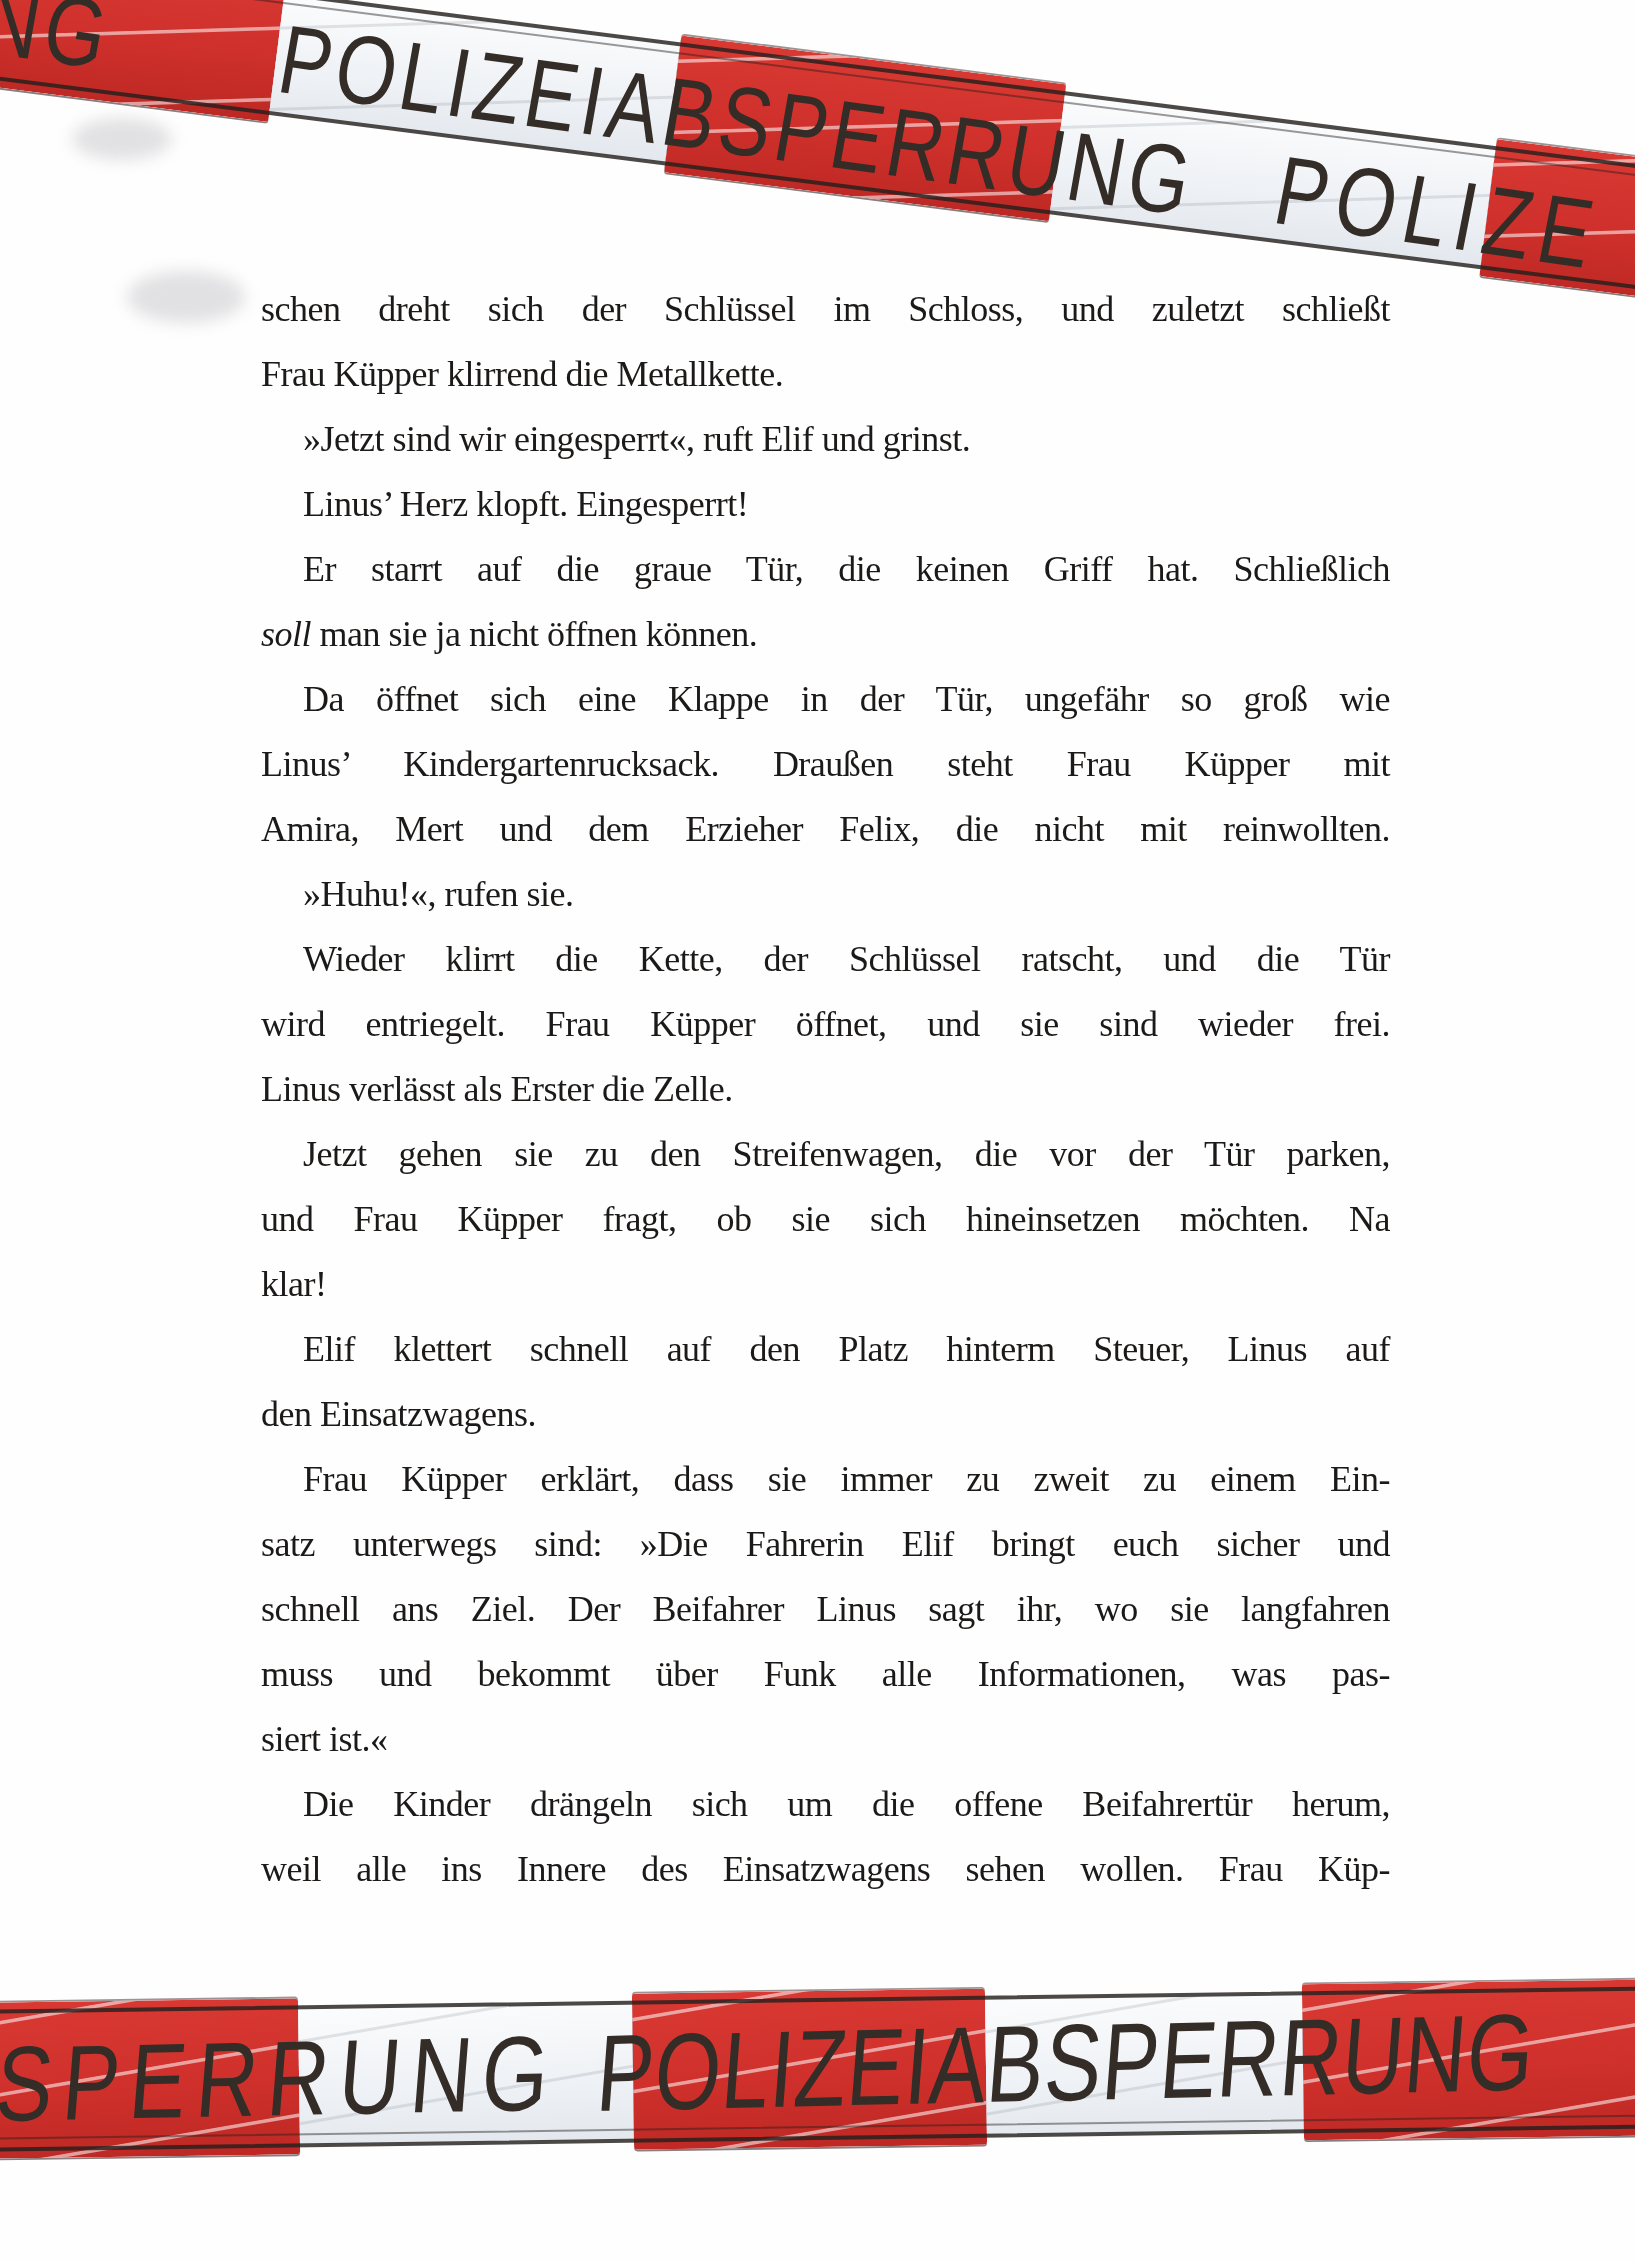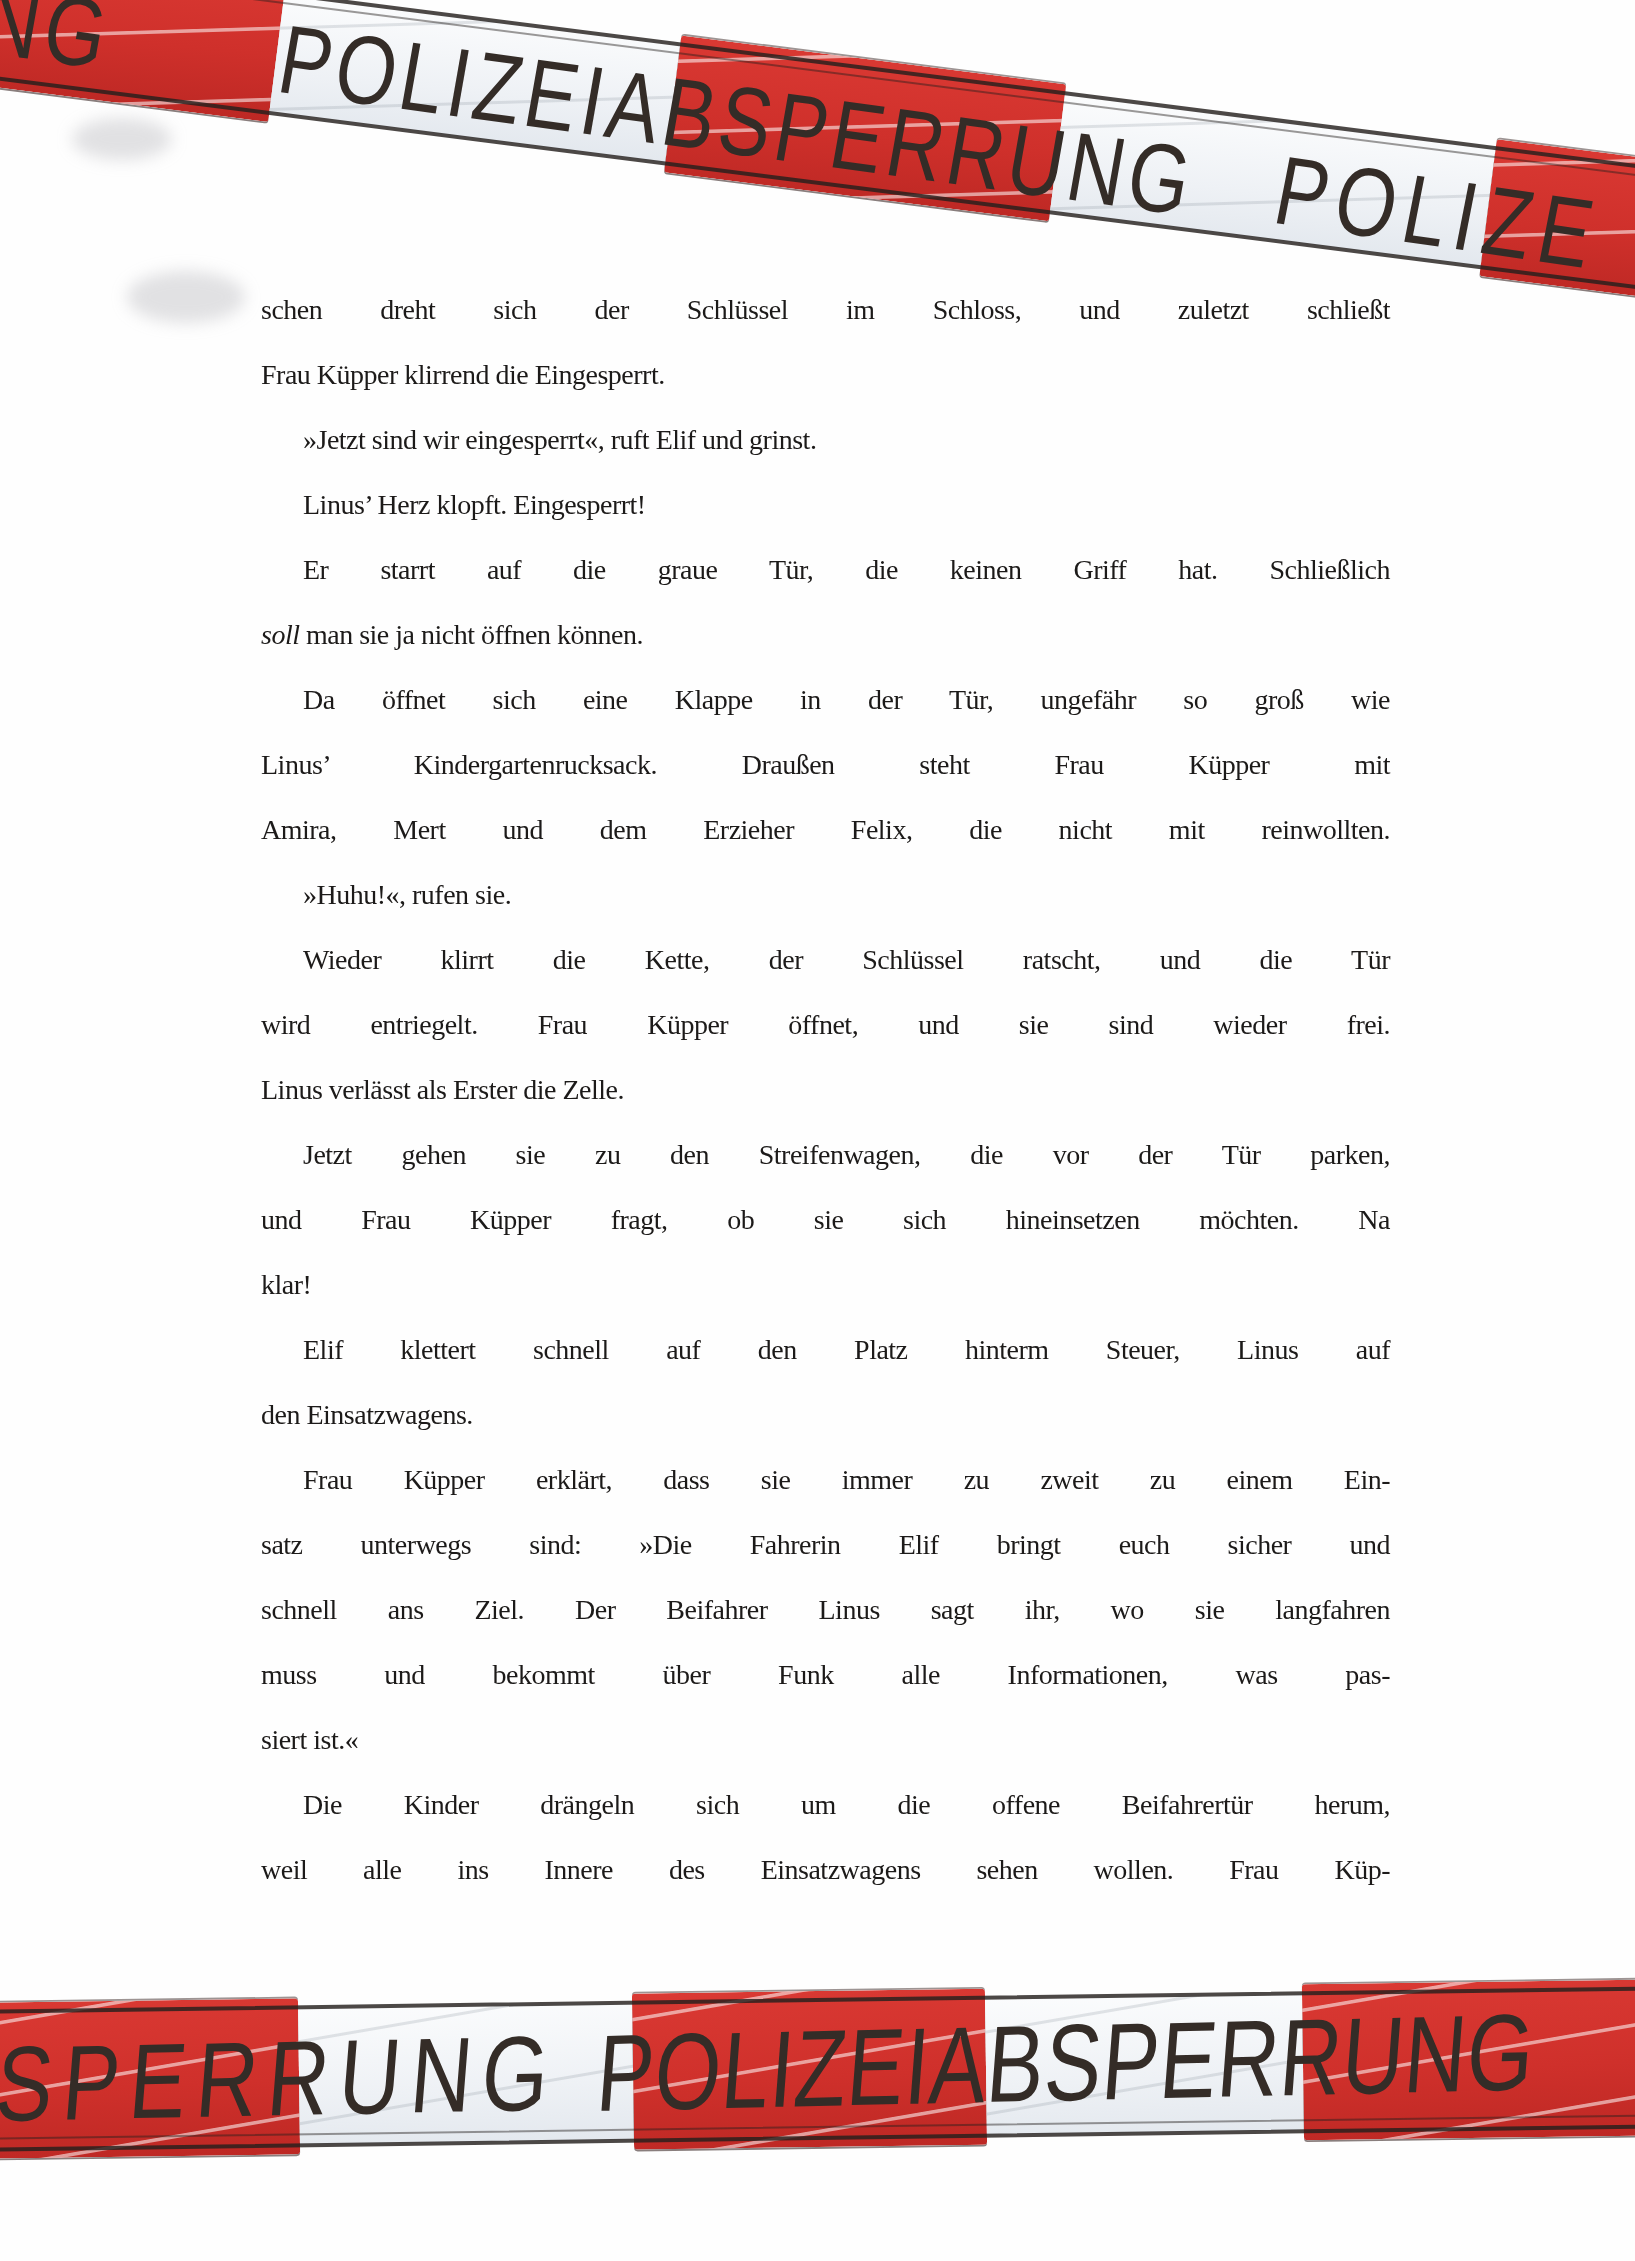--- a/index.html
+++ b/index.html
@@ -62,21 +62,21 @@
     transform:rotate(-0.8deg);
   }
   .tape-bottom .lbl-a{left:38px;top:11px;font-size:85px;letter-spacing:10px;transform:scaleY(1.25) skewX(-7deg) rotate(-.3deg);}
   .tape-bottom .lbl-b{left:639px;top:7.2px;font-size:85px;letter-spacing:0.9px;transform:scaleY(1.28) skewX(-7deg) rotate(-.4deg);}
 
   
   .text-block{
     position:absolute;
     left:261px;top:277px;width:1129px;
     color:#1c1a19;
-    font-size:28px;
+    font-size:36px;
     letter-spacing:-0.5px;
   }
   .line{
     height:65px;
     line-height:65px;
     box-sizing:border-box;
     white-space:normal;
   }
   .line.j{text-align:justify;text-align-last:justify;}
   .line.ind{padding-left:42px;}
@@ -104,21 +104,21 @@
     <span class="tape-label lbl-b">POLIZEIABSPERRUNG</span>
     <span class="tape-label lbl-c">POLIZE</span>
   </div>
 </div>
 
 <div class="smudge s1"></div>
 <div class="smudge s2"></div>
 
 <div class="text-block" id="text-block">
     <div class="line j">schen dreht sich der Schlüssel im Schloss, und zuletzt schließt</div>
-    <div class="line">Frau Küpper klirrend die Eingesperrt.</div>
+    <div class="line">Frau Küpper klirrend die Metallkette.</div>
     <div class="line ind">»Jetzt sind wir eingesperrt«, ruft Elif und grinst.</div>
     <div class="line ind">Linus’ Herz klopft. Eingesperrt!</div>
     <div class="line j ind">Er starrt auf die graue Tür, die keinen Griff hat. Schließlich</div>
     <div class="line"><em>soll</em> man sie ja nicht öffnen können.</div>
     <div class="line j ind">Da öffnet sich eine Klappe in der Tür, ungefähr so groß wie</div>
     <div class="line j">Linus’ Kindergartenrucksack. Draußen steht Frau Küpper mit</div>
     <div class="line j">Amira, Mert und dem Erzieher Felix, die nicht mit reinwollten.</div>
     <div class="line ind">»Huhu!«, rufen sie.</div>
     <div class="line j ind">Wieder klirrt die Kette, der Schlüssel ratscht, und die Tür</div>
     <div class="line j">wird entriegelt. Frau Küpper öffnet, und sie sind wieder frei.</div>

